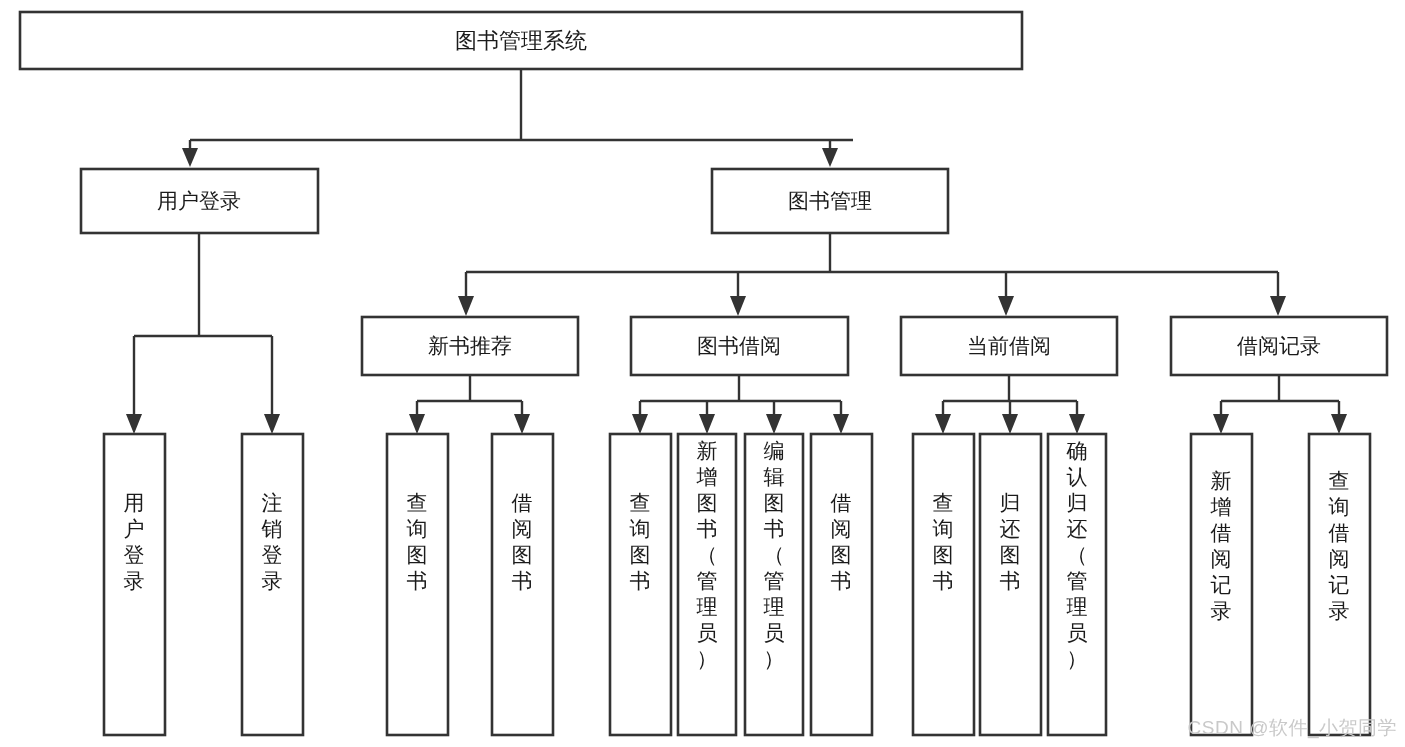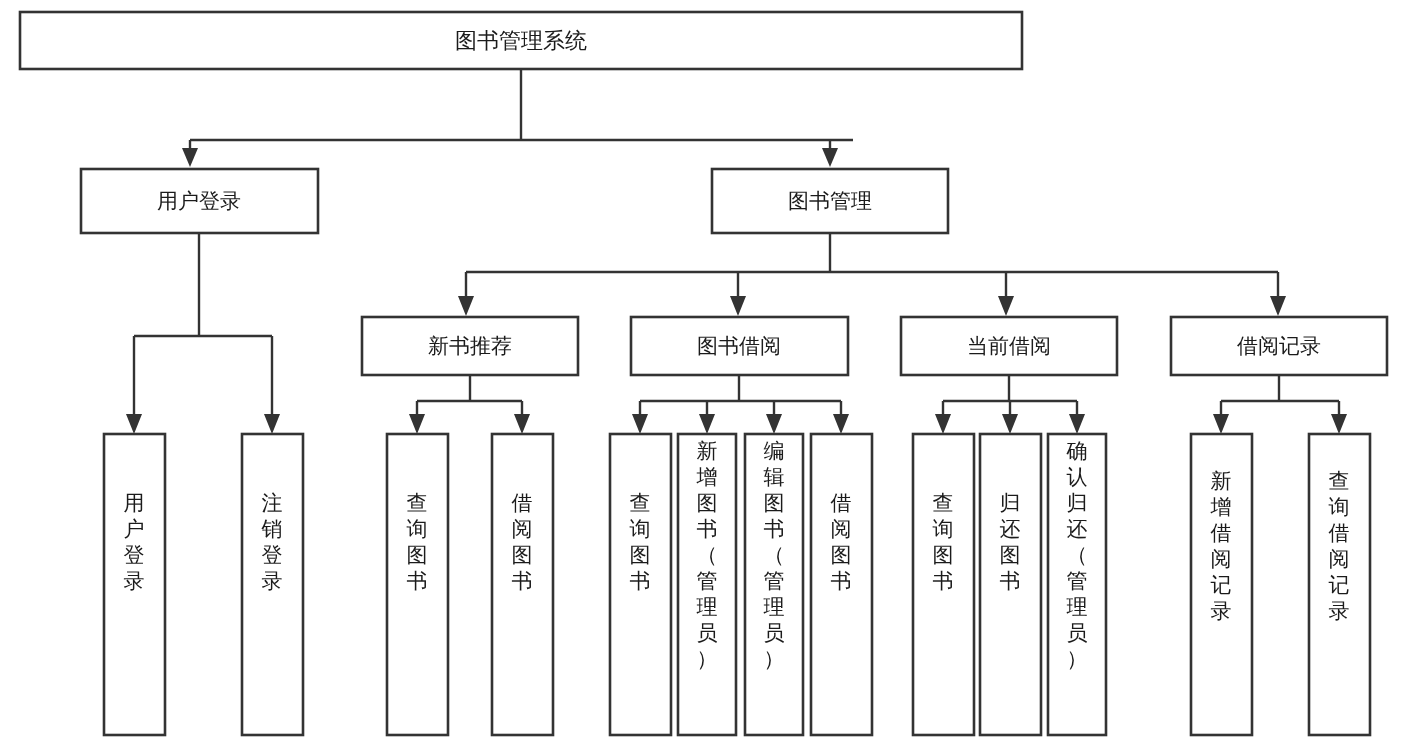--- a/index.html
+++ b/index.html
@@ -236,13 +236,14 @@
       <rect class="node-box" x="1191" y="434" width="61" height="301"></rect>
       <text class="leaf-label" x="1221" y="488"><tspan x="1221" y="488">新</tspan><tspan x="1221" y="514">增</tspan><tspan x="1221" y="540">借</tspan><tspan x="1221" y="566">阅</tspan><tspan x="1221" y="592">记</tspan><tspan x="1221" y="618">录</tspan></text>
     </g>
     <g>
       <rect class="node-box" x="1309" y="434" width="61" height="301"></rect>
       <text class="leaf-label" x="1339" y="488"><tspan x="1339" y="488">查</tspan><tspan x="1339" y="514">询</tspan><tspan x="1339" y="540">借</tspan><tspan x="1339" y="566">阅</tspan><tspan x="1339" y="592">记</tspan><tspan x="1339" y="618">录</tspan></text>
     </g>
 
   </svg>
 
+  <div class="watermark">CSDN @软件_小贺同学</div>
 </div>
 
 </body></html>

